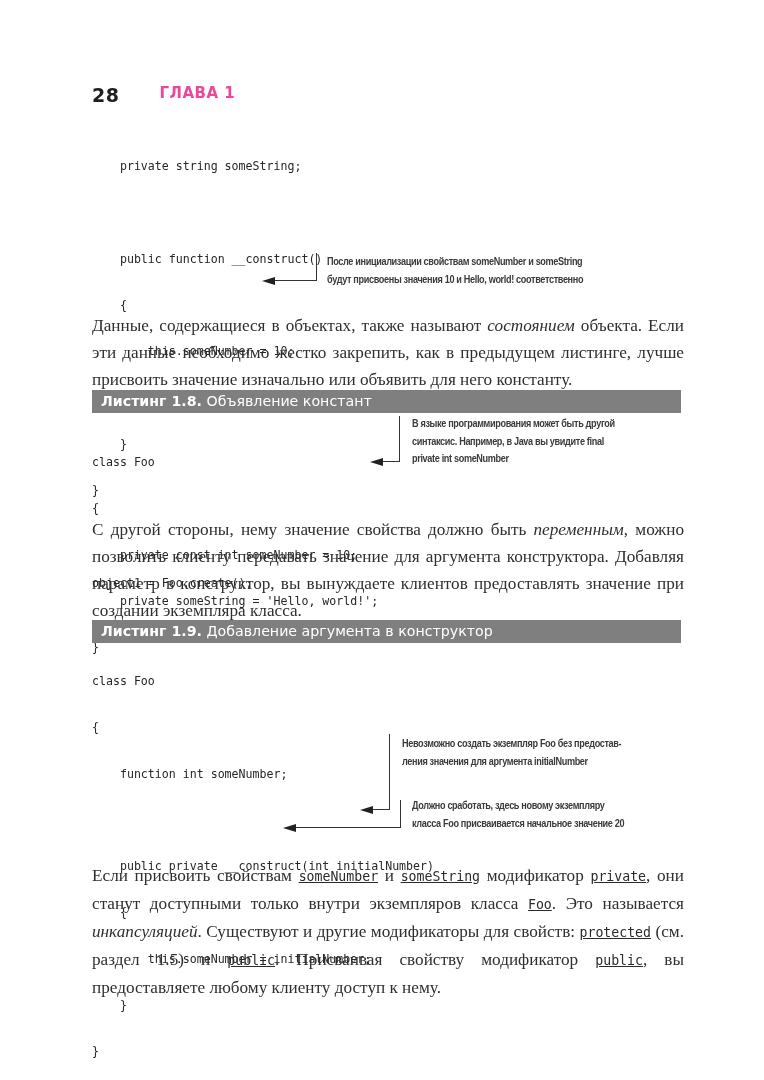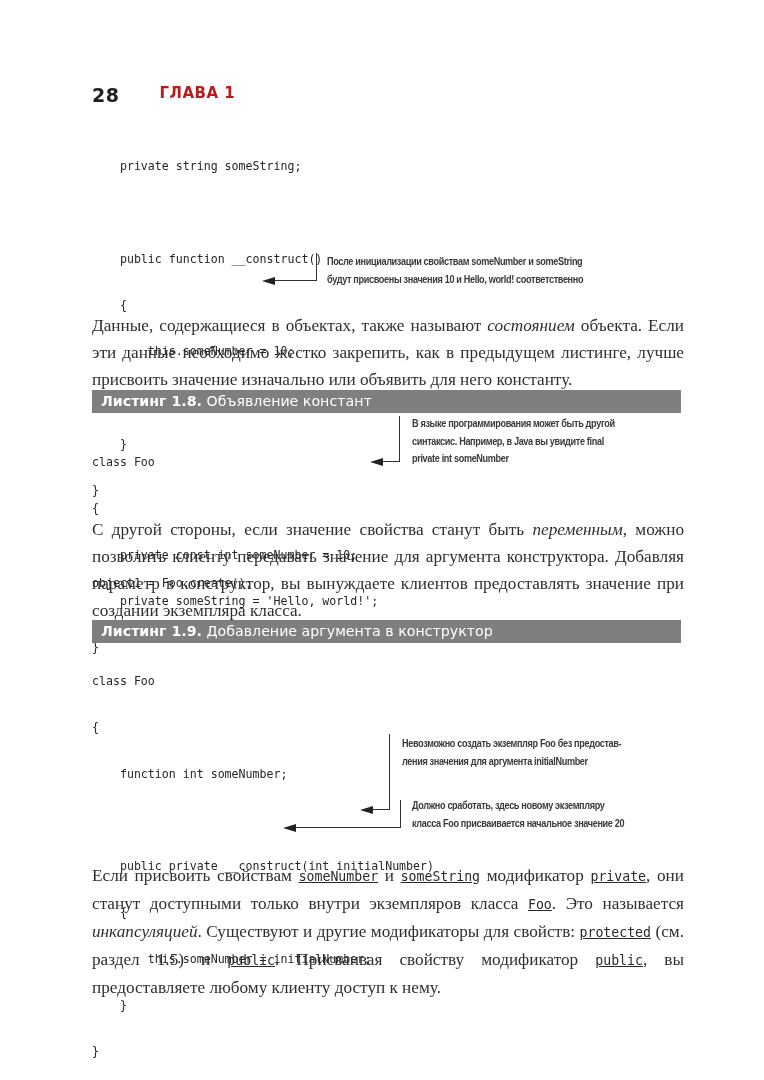--- a/index.html
+++ b/index.html
@@ -9,21 +9,21 @@
       font-family: "Liberation Serif", "DejaVu Serif", serif;
     }
     .abs { position: absolute; }
     .page-header { left: 92px; top: 84px; height: 24px; display: flex; align-items: flex-start; gap: 14px; }
     .page-num {
       font-family: "DejaVu Sans", "Liberation Sans", sans-serif; font-weight: bold;
       font-size: 19px; color: #1e1e1e; letter-spacing: 0.5px;
     }
     .chapter {
       margin-left: 26px; font-family: "DejaVu Sans", "Liberation Sans", sans-serif;
-      font-weight: bold; font-size: 15px; color: #b91c1c; letter-spacing: 0.5px;
+      font-weight: bold; font-size: 15px; color: #ec4899; letter-spacing: 0.5px;
     }
     .code {
       font-family: "DejaVu Sans Mono", "Liberation Mono", monospace;
       font-size: 11.6px; color: #262626; white-space: pre; margin: 0;
     }
     .code-line { height: 18.3px; line-height: 18.3px; }
     .callout {
       font-family: "Liberation Sans", "DejaVu Sans", sans-serif; font-weight: bold;
       font-size: 10.6px; line-height: 17.5px; color: #3a3a3a;
       letter-spacing: -0.4px; transform: scaleX(0.86); transform-origin: left top;
@@ -93,21 +93,21 @@
 </div>
 <div class="abs vline" style="left:399px; top:416px; height:46px;"></div>
 <div class="abs hline" style="left:382px; top:461px; width:18px;"></div>
 <div class="abs arrowhead" style="left:370px; top:458px;"></div>
 <div class="abs callout" style="left:412px; top:415px;">
   <div>В языке программирования может быть другой</div>
   <div>синтаксис. Например, в Java вы увидите final</div>
   <div>private int someNumber</div>
 </div>
 
-<p class="abs para" style="top:516px;"><span>С другой стороны, если значение свойства станут быть </span><span class="it">переменным</span><span>, можно позволить клиенту передавать значение для аргумента конструктора. Добавляя параметр в конструктор, вы вынуждаете клиентов предоставлять значение при создании экземпляра класса.</span></p>
+<p class="abs para" style="top:516px;"><span>С другой стороны, нему значение свойства должно быть </span><span class="it">переменным</span><span>, можно позволить клиенту передавать значение для аргумента конструктора. Добавляя параметр в конструктор, вы вынуждаете клиентов предоставлять значение при создании экземпляра класса.</span></p>
 
 <div class="abs listing-bar" style="top:620px;"><b>Листинг 1.9.</b><span> Добавление аргумента в конструктор</span></div>
 <div class="abs code" style="left:92px; top:644px;">
   <div class="code-line">class Foo</div>
   <div class="code-line">{</div>
   <div class="code-line">    function int someNumber;</div>
   <div class="code-line"></div>
   <div class="code-line">    public private __construct(int initialNumber)</div>
   <div class="code-line">    {</div>
   <div class="code-line">        this.someNumber = initialNumber;</div>

